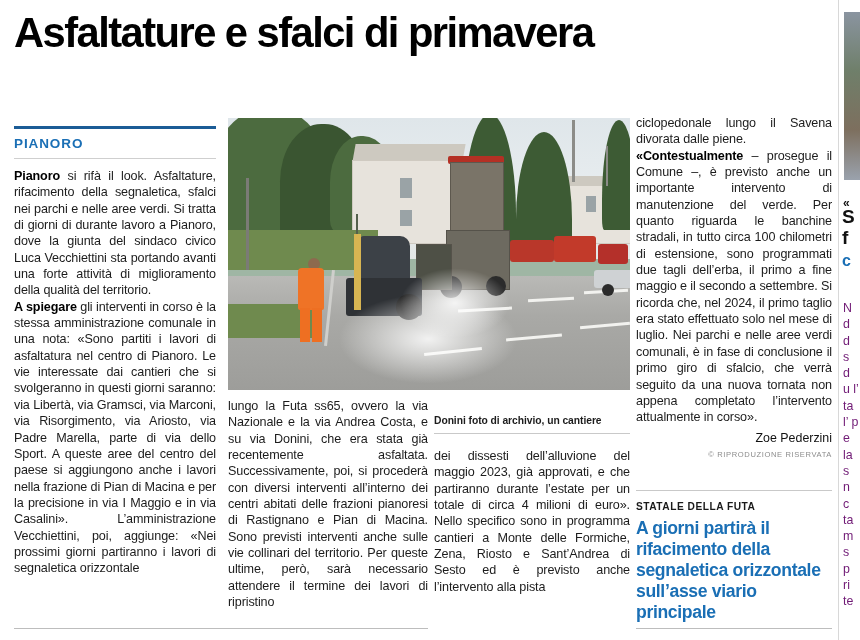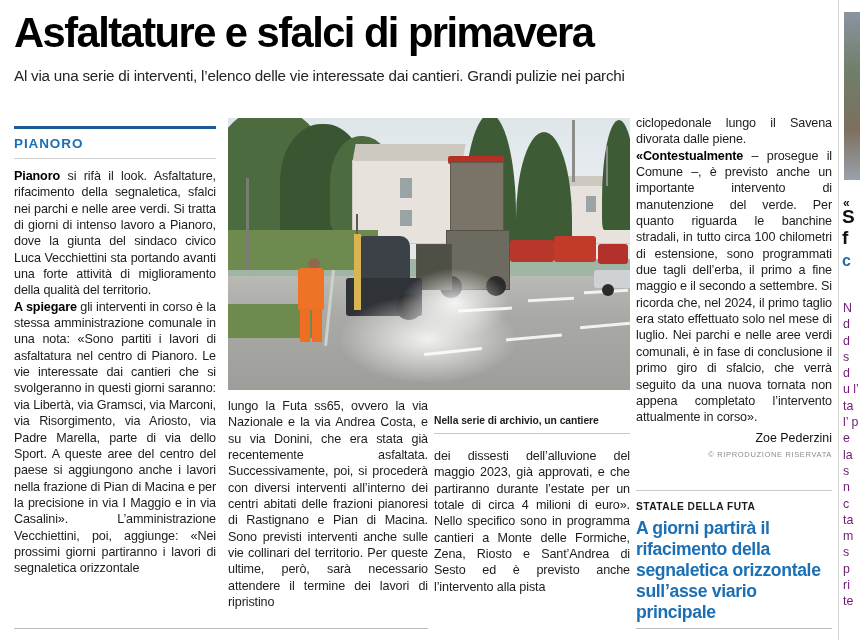--- a/index.html
+++ b/index.html
@@ -360,29 +360,28 @@
     overflow: hidden;
   }
 </style>
 </head>
 <body>
 
 <div class="page">
 
   <div class="headline-block">
     <h1 class="headline">Asfaltature e sfalci di primavera</h1>
-    <p class="deck">Al via una serie di interventi, l’elenco delle vie interessate dai cantieri. Grandi pulizie nei parchi</p>
   </div>
 
   <div class="col col-1">
     <div class="kicker-rule-top"></div>
     <p class="kicker">PIANORO</p>
     <div class="kicker-rule-bottom"></div>
 
-    <p class="body-text"><b>Pianoro</b><span> si rifà il look. Asfaltature, rifacimento della segnaletica, sfalci nei parchi e nelle aree verdi. Si tratta di giorni di intenso lavoro a Pianoro, dove la giunta del sindaco civico Luca Vecchiettini sta portando avanti una forte attività di miglioramento della qualità del territorio.</span></p>
+    <p class="body-text"><b>Pianoro</b><span> si rifà il look. Asfaltature, rifacimento della segnaletica, sfalci nei parchi e nelle aree verdi. Si tratta di giorni di durante lavoro a Pianoro, dove la giunta del sindaco civico Luca Vecchiettini sta portando avanti una forte attività di miglioramento della qualità del territorio.</span></p>
     <p class="body-text"><b>A spiegare</b><span> gli interventi in corso è la stessa amministrazione comunale in una nota: «Sono partiti i lavori di asfaltatura nel centro di Pianoro. Le vie interessate dai cantieri che si svolgeranno in questi giorni saranno: via Libertà, via Gramsci, via Marconi, via Risorgimento, via Ariosto, via Padre Marella, parte di via dello Sport. A queste aree del centro del paese si aggiungono anche i lavori nella frazione di Pian di Macina e per la precisione in via I Maggio e in via Casalini». L’amministrazione Vecchiettini, poi, aggiunge: «Nei prossimi giorni partiranno i lavori di segnaletica orizzontale</span></p>
   </div>
 
   <div class="photo-wrap">
     <div class="photo">
       <div class="ph-sky"></div>
 
       <div class="ph-tree" style="left:-18px; top:-10px; width:120px; height:150px;"></div>
       <div class="ph-tree dark" style="left:52px; top:6px; width:86px; height:120px;"></div>
       <div class="ph-tree" style="left:102px; top:18px; width:64px; height:96px;"></div>
@@ -441,21 +440,21 @@
       <div class="ph-dust" style="left:110px; top:176px; width:180px; height:90px;"></div>
       <div class="ph-dust" style="left:172px; top:150px; width:110px; height:70px;"></div>
     </div>
   </div>
 
   <div class="c2-text">
     <p class="body-text">lungo la Futa ss65, ovvero la via Nazionale e la via Andrea Costa, e su via Donini, che era stata già recentemente asfaltata. Successivamente, poi, si procederà con diversi interventi all’interno dei centri abitati delle frazioni pianoresi di Rastignano e Pian di Macina. Sono previsti interventi anche sulle vie collinari del territorio. Per queste ultime, però, sarà necessario attendere il termine dei lavori di ripristino</p>
   </div>
 
   <div class="caption-block">
-    <p class="caption">Nella serie di archivio, un cantiere</p>
+    <p class="caption">Donini foto di archivio, un cantiere</p>
     <div class="caption-rule"></div>
   </div>
 
   <div class="c3-text">
     <p class="body-text">dei dissesti dell’alluvione del maggio 2023, già approvati, e che partiranno durante l’estate per un totale di circa 4 milioni di euro». Nello specifico sono in programma cantieri a Monte delle Formiche, Zena, Riosto e Sant’Andrea di Sesto ed è previsto anche l’intervento alla pista</p>
   </div>
 
   <div class="c4-text">
     <p class="body-text">ciclopedonale lungo il Savena divorata dalle piene.</p>
     <p class="body-text"><b>«Contestualmente</b><span> – prosegue il Comune –, è previsto anche un importante intervento di manutenzione del verde. Per quanto riguarda le banchine stradali, in tutto circa 100 chilometri di estensione, sono programmati due tagli dell’erba, il primo a fine maggio e il secondo a settembre. Si ricorda che, nel 2024, il primo taglio era stato effettuato solo nel mese di luglio. Nei parchi e nelle aree verdi comunali, è in fase di conclusione il primo giro di sfalcio, che verrà seguito da una nuova tornata non appena completato l’intervento attualmente in corso».</span></p>

